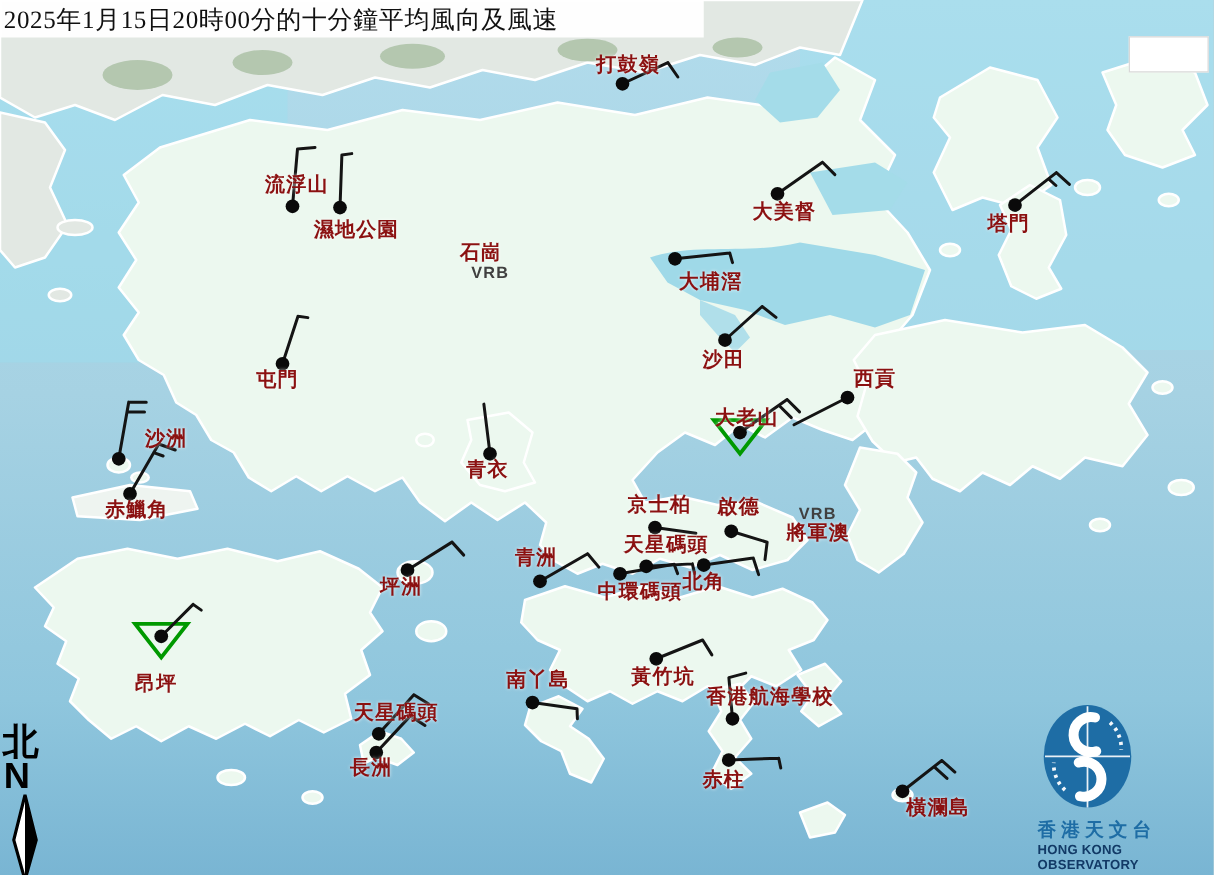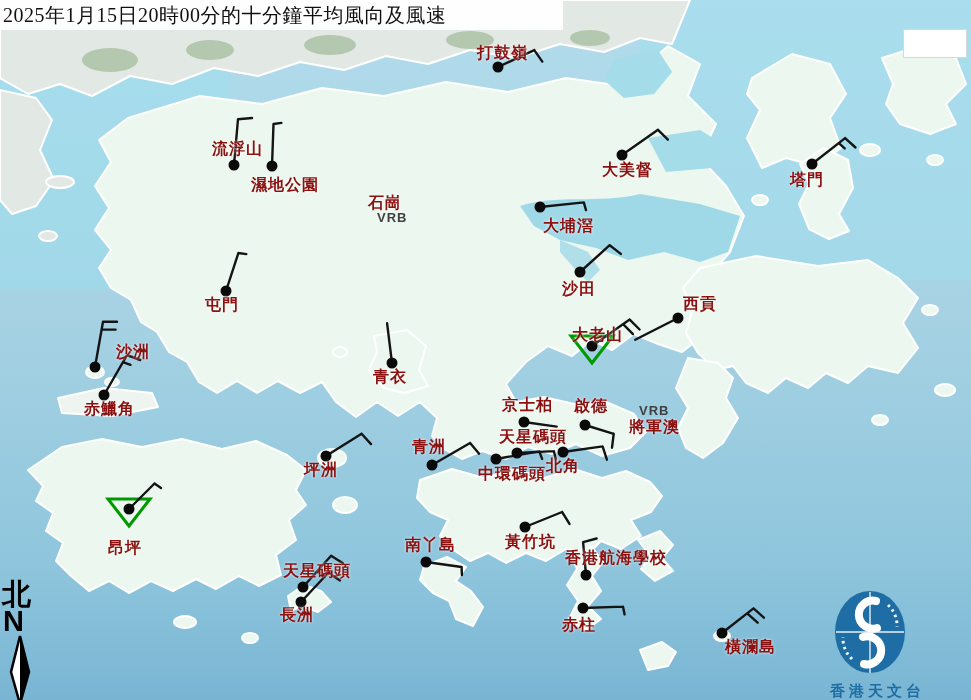--- a/index.html
+++ b/index.html
@@ -278,15 +278,16 @@
     <svg width="80" height="92" viewBox="0 0 80 92">
       <ellipse cx="40" cy="45" rx="35" ry="41" fill="#1e6da5"></ellipse>
       <line x1="6" y1="45" x2="74" y2="45" stroke="#ffffff" stroke-width="1.4" opacity="0.9"></line>
       <line x1="40" y1="5" x2="40" y2="86" stroke="#ffffff" stroke-width="1.4" opacity="0.9"></line>
       <path d="M46,14 A14,14 0 1 0 47,41" fill="none" stroke="#ffffff" stroke-width="8" stroke-linecap="round"></path>
       <path d="M34,77 A14,14 0 1 0 33,50" fill="none" stroke="#ffffff" stroke-width="8" stroke-linecap="round"></path>
       <path d="M58,18 A28,28 0 0 1 67,40" fill="none" stroke="#ffffff" stroke-width="3" stroke-dasharray="2.5,3.5" opacity="0.95"></path>
       <path d="M22,72 A28,28 0 0 1 13,50" fill="none" stroke="#ffffff" stroke-width="3" stroke-dasharray="2.5,3.5" opacity="0.95"></path>
     </svg>
     <div class="logo-cn">香港天文台</div>
+    <div class="logo-en">HONG KONG OBSERVATORY</div>
   </div>
 
 </div>
 
 </body></html>

